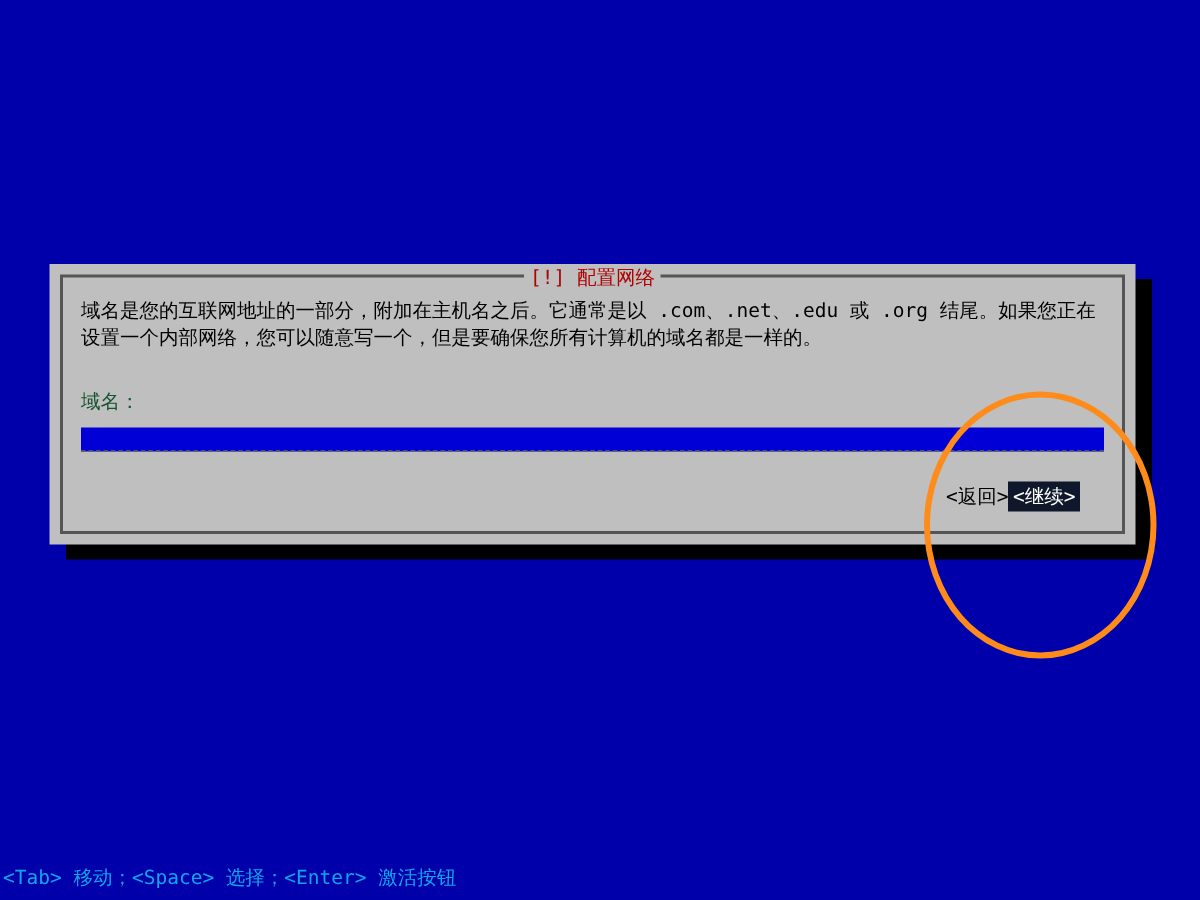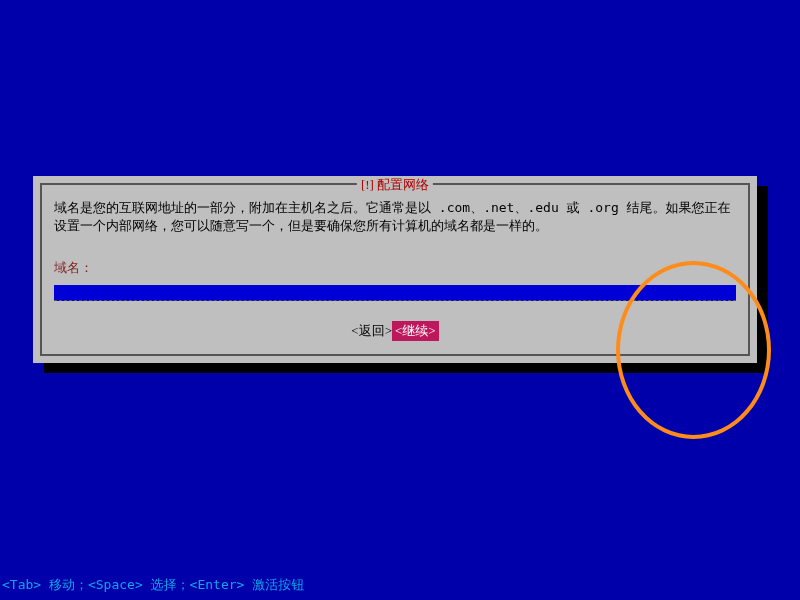--- a/index.html
+++ b/index.html
@@ -42,50 +42,48 @@
     }
     .dialog-title {
       position: absolute;
       top: -9px;
       left: 50%;
       transform: translateX(-50%);
       background: #bfbfbf;
       padding: 0 4px;
       color: #b00000;
       white-space: nowrap;
-      font-family: Liberation Serif, serif;
     }
     .description {
       color: #000000;
       line-height: 1.4;
       margin-bottom: 24px;
     }
     .field-label {
-      color: #7f1d1d;
+      color: #14532d;
       margin-bottom: 8px;
     }
     .input-field {
       background: #0000d6;
       height: 16px;
       width: 100%;
       border-bottom: 1px dashed #555555;
       margin-bottom: 20px;
     }
     .button-row {
       display: flex;
-      justify-content: center;
+      justify-content: flex-end;
       align-items: center;
       padding: 0 16px;
-      font-family: Liberation Serif, serif;
     }
     .btn-back {
       color: #000000;
     }
     .btn-continue {
-      background: #be185d;
+      background: #0f172a;
       color: #ffffff;
       padding: 1px 3px;
     }
     .footer-hint {
       position: absolute;
       bottom: 6px;
       left: 2px;
       color: #0ea5e9;
     }
     .highlight-ellipse {

